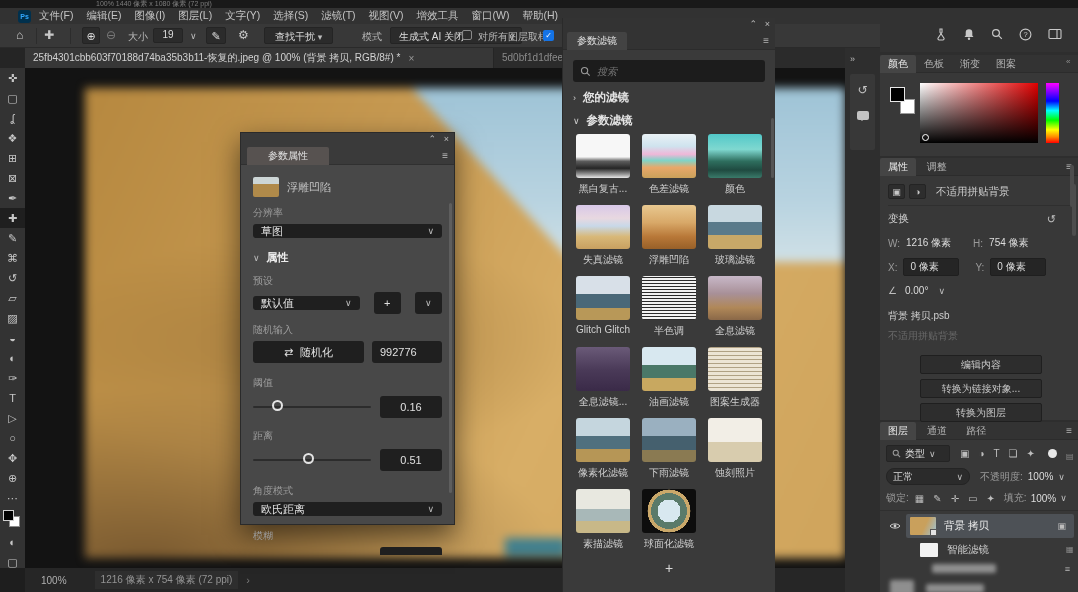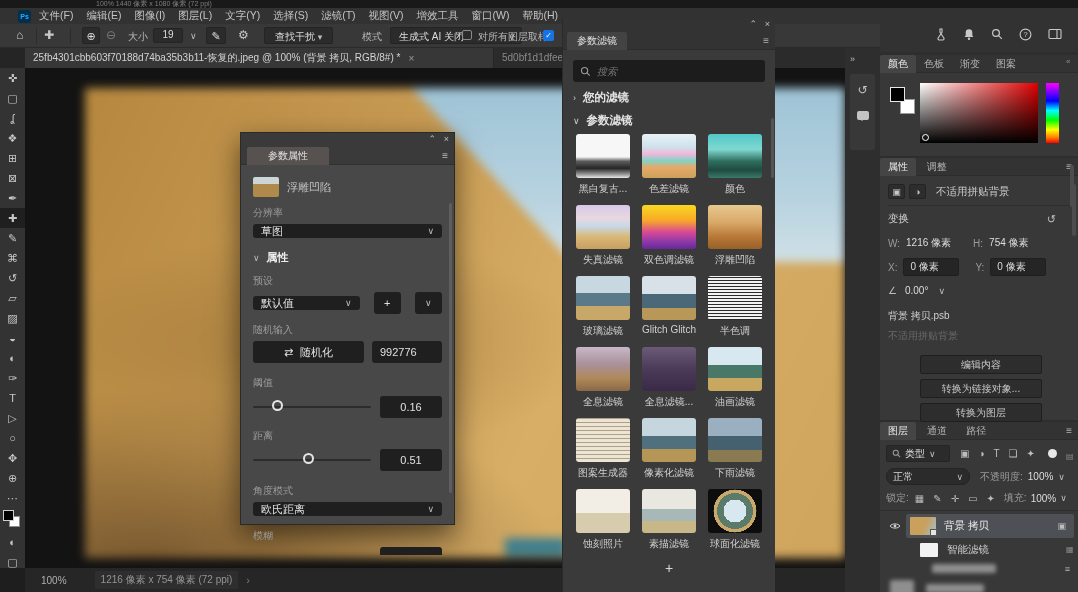--- a/index.html
+++ b/index.html
@@ -444,24 +444,20 @@
         <div class="fitem">
           <div class="fthumb t3"></div>
           <div class="flabel">颜色</div>
         </div>
 
         <div class="fitem">
           <div class="fthumb t4"></div>
           <div class="flabel">失真滤镜</div>
         </div>
 
-        <div class="fitem">
-          <div class="fthumb t5"></div>
-          <div class="flabel">双色调滤镜</div>
-        </div>
 
         <div class="fitem">
           <div class="fthumb t6"></div>
           <div class="flabel">浮雕凹陷</div>
         </div>
 
         <div class="fitem">
           <div class="fthumb t7"></div>
           <div class="flabel">玻璃滤镜</div>
         </div>

